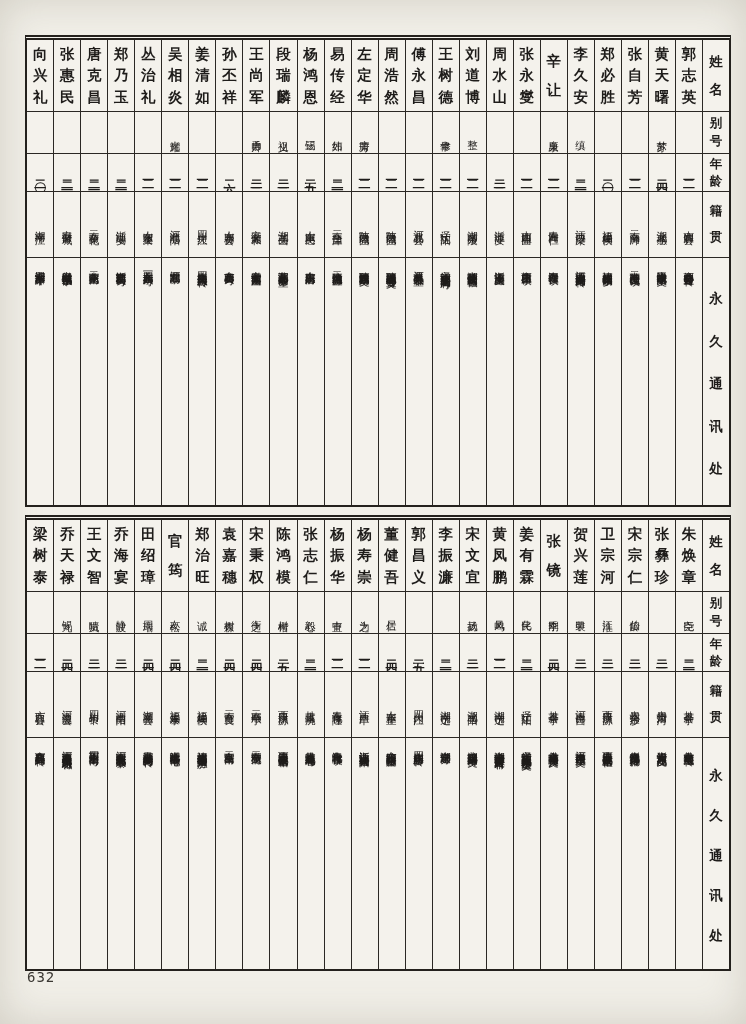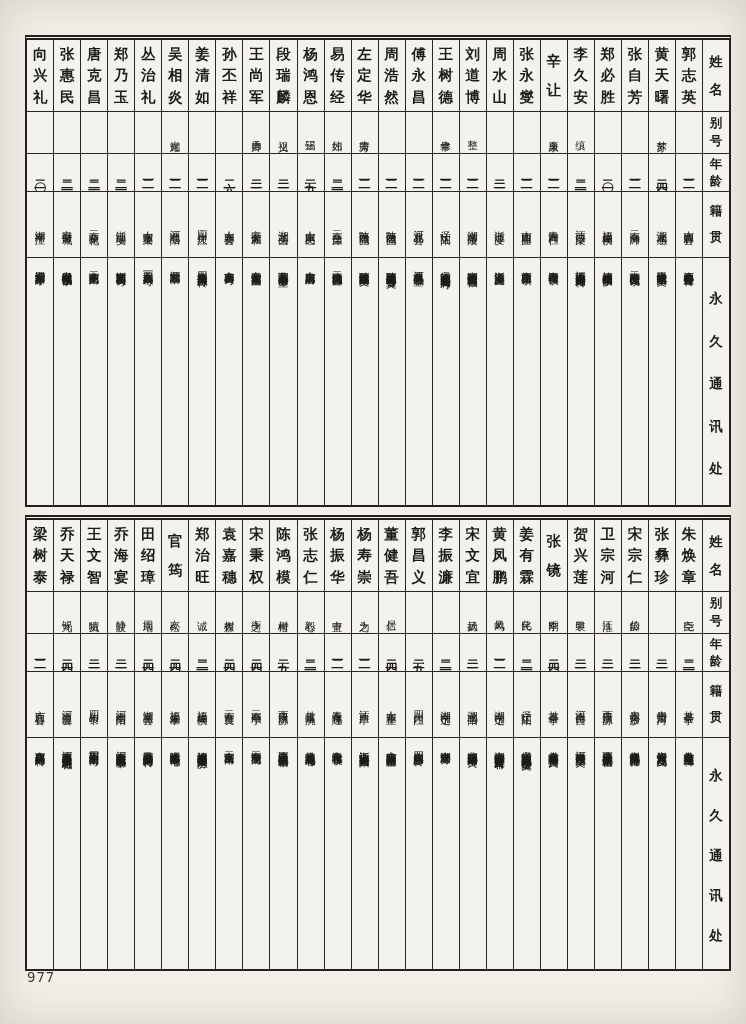--- a/index.html
+++ b/index.html
@@ -1203,14 +1203,14 @@
           <div class="vt">二一</div>
         </div>
         <div class="cell native">
           <div class="vt">广西容县</div>
         </div>
         <div class="cell addr">
           <div class="vt">广西容县石头圩邮局转</div>
         </div>
       </div>
     </div>
-  <div class="page-number">977</div>
+  <div class="page-number">632</div>
 </div>
 
 </body></html>

